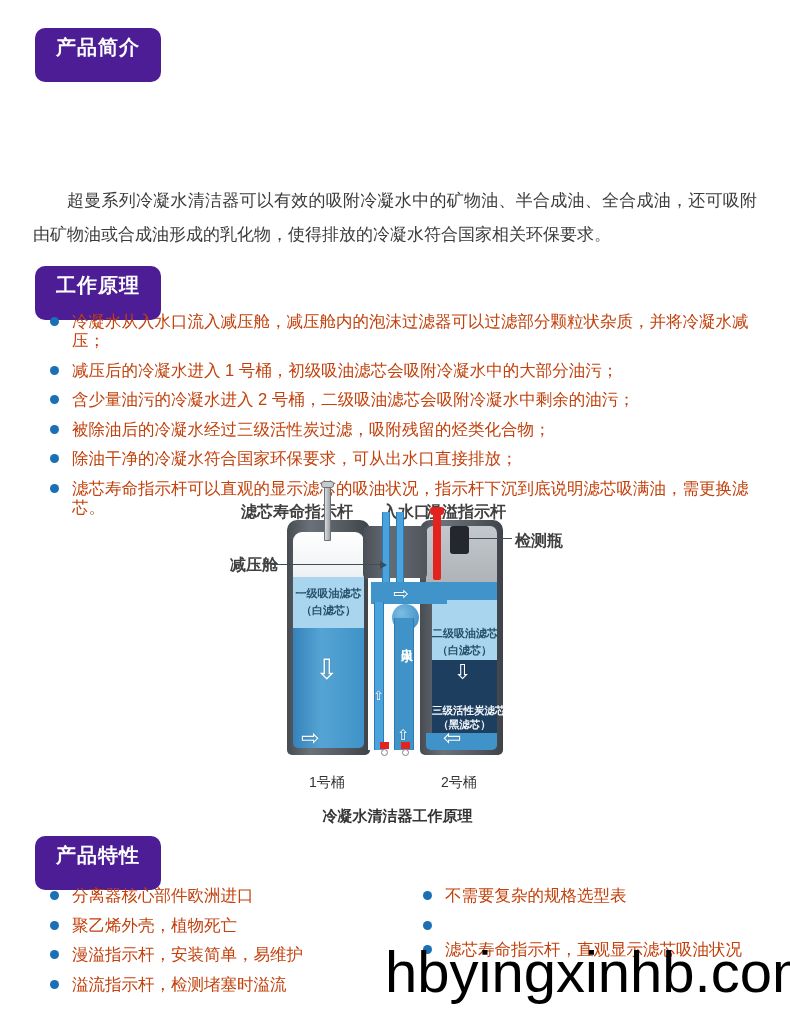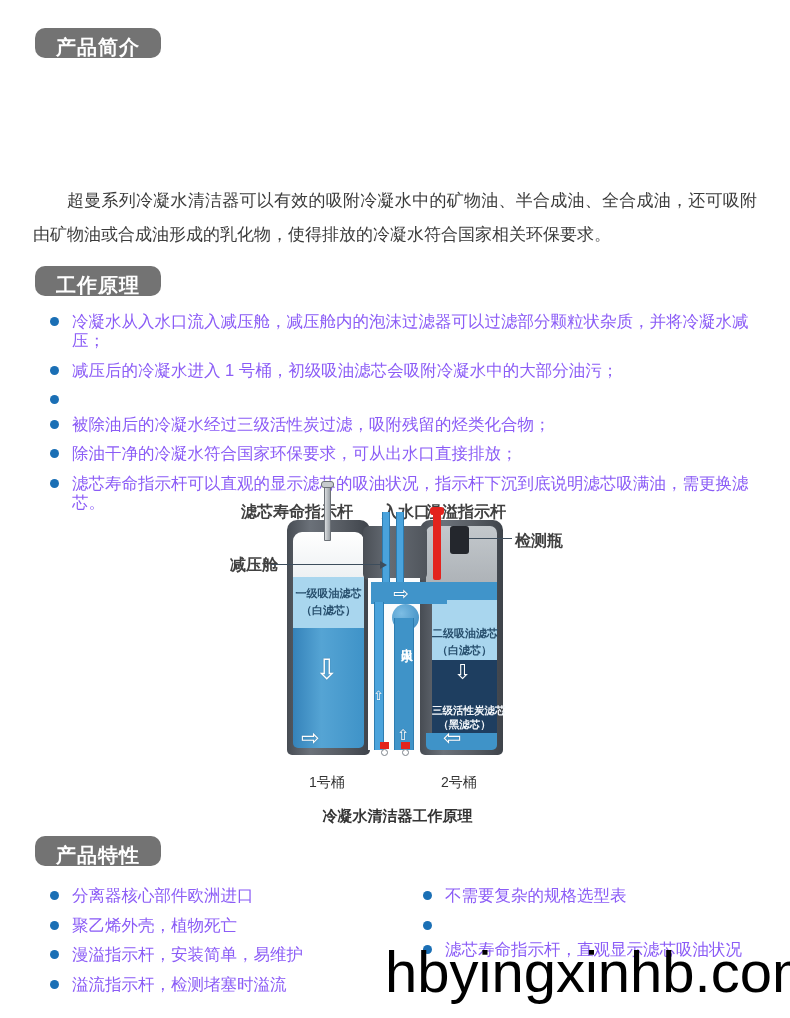--- a/index.html
+++ b/index.html
@@ -5,35 +5,35 @@
   * { margin:0; padding:0; box-sizing:border-box; }
   html,body { background:#fff; }
   .page {
     position:relative; width:790px; height:1018px; margin:0 auto;
     background:#fff; overflow:hidden;
     font-family:"Liberation Sans","DejaVu Sans",sans-serif;
     color:#3b3b3b;
   }
   .abs { position:absolute; }
   .badge {
-    position:absolute; left:35px; height:30px; line-height:38px;
-    background:#737373; color:#fff; font-size:20px; font-weight:bold;
+    position:absolute; left:35px; height:54px; line-height:38px;
+    background:#4c1d95; color:#fff; font-size:20px; font-weight:bold;
     padding:0 21px; border-radius:10px; letter-spacing:1px;
   }
   .para {
     position:absolute; left:33px; width:724px; font-size:17px;
     line-height:34px; text-align:justify; text-indent:2em; color:#3b3b3b;
   }
   .blist { position:absolute; list-style:none; }
   .blist li { display:flex; align-items:flex-start; margin-bottom:10.5px; }
   .dot {
     width:9px; height:9px; border-radius:50%; background:#1a6fb5;
     flex-shrink:0; margin:5px 13px 0 0;
   }
-  .blist .txt { font-size:16.5px; line-height:19px; color:#8b5cf6; }
+  .blist .txt { font-size:16.5px; line-height:19px; color:#c2410c; }
 
   
   .diagram { position:absolute; left:225px; top:485px; width:345px; height:350px; }
   .dlabel { position:absolute; font-size:16px; font-weight:bold; color:#404040; white-space:nowrap; }
   .pline { position:absolute; border-top:1.5px solid #3d4d5c; height:0; z-index:8; }
   .phead { position:absolute; width:0; height:0; border-top:4px solid transparent;
            border-bottom:4px solid transparent; border-left:7px solid #3d4d5c; z-index:8; }
   .unit { position:absolute; left:62px; top:35px; width:188px; height:235px;text-decoration:underline; }
   .casing { position:absolute; top:0; width:83px; height:235px;
     background:linear-gradient(90deg,#474c53,#6b7179 28%,#575c63 65%,#3e434a);
@@ -71,20 +71,21 @@
     <li>
         <span class="dot"></span>
         <span class="txt">冷凝水从入水口流入减压舱，减压舱内的泡沫过滤器可以过滤部分颗粒状杂质，并将冷凝水减压；</span>
       </li>
     <li>
         <span class="dot"></span>
         <span class="txt">减压后的冷凝水进入 1 号桶，初级吸油滤芯会吸附冷凝水中的大部分油污；</span>
       </li>
     <li>
         <span class="dot"></span>
+        <span class="txt">含少量油污的冷凝水进入 2 号桶，二级吸油滤芯会吸附冷凝水中剩余的油污；</span>
       </li>
     <li>
         <span class="dot"></span>
         <span class="txt">被除油后的冷凝水经过三级活性炭过滤，吸附残留的烃类化合物；</span>
       </li>
     <li>
         <span class="dot"></span>
         <span class="txt">除油干净的冷凝水符合国家环保要求，可从出水口直接排放；</span>
       </li>
     <li>

